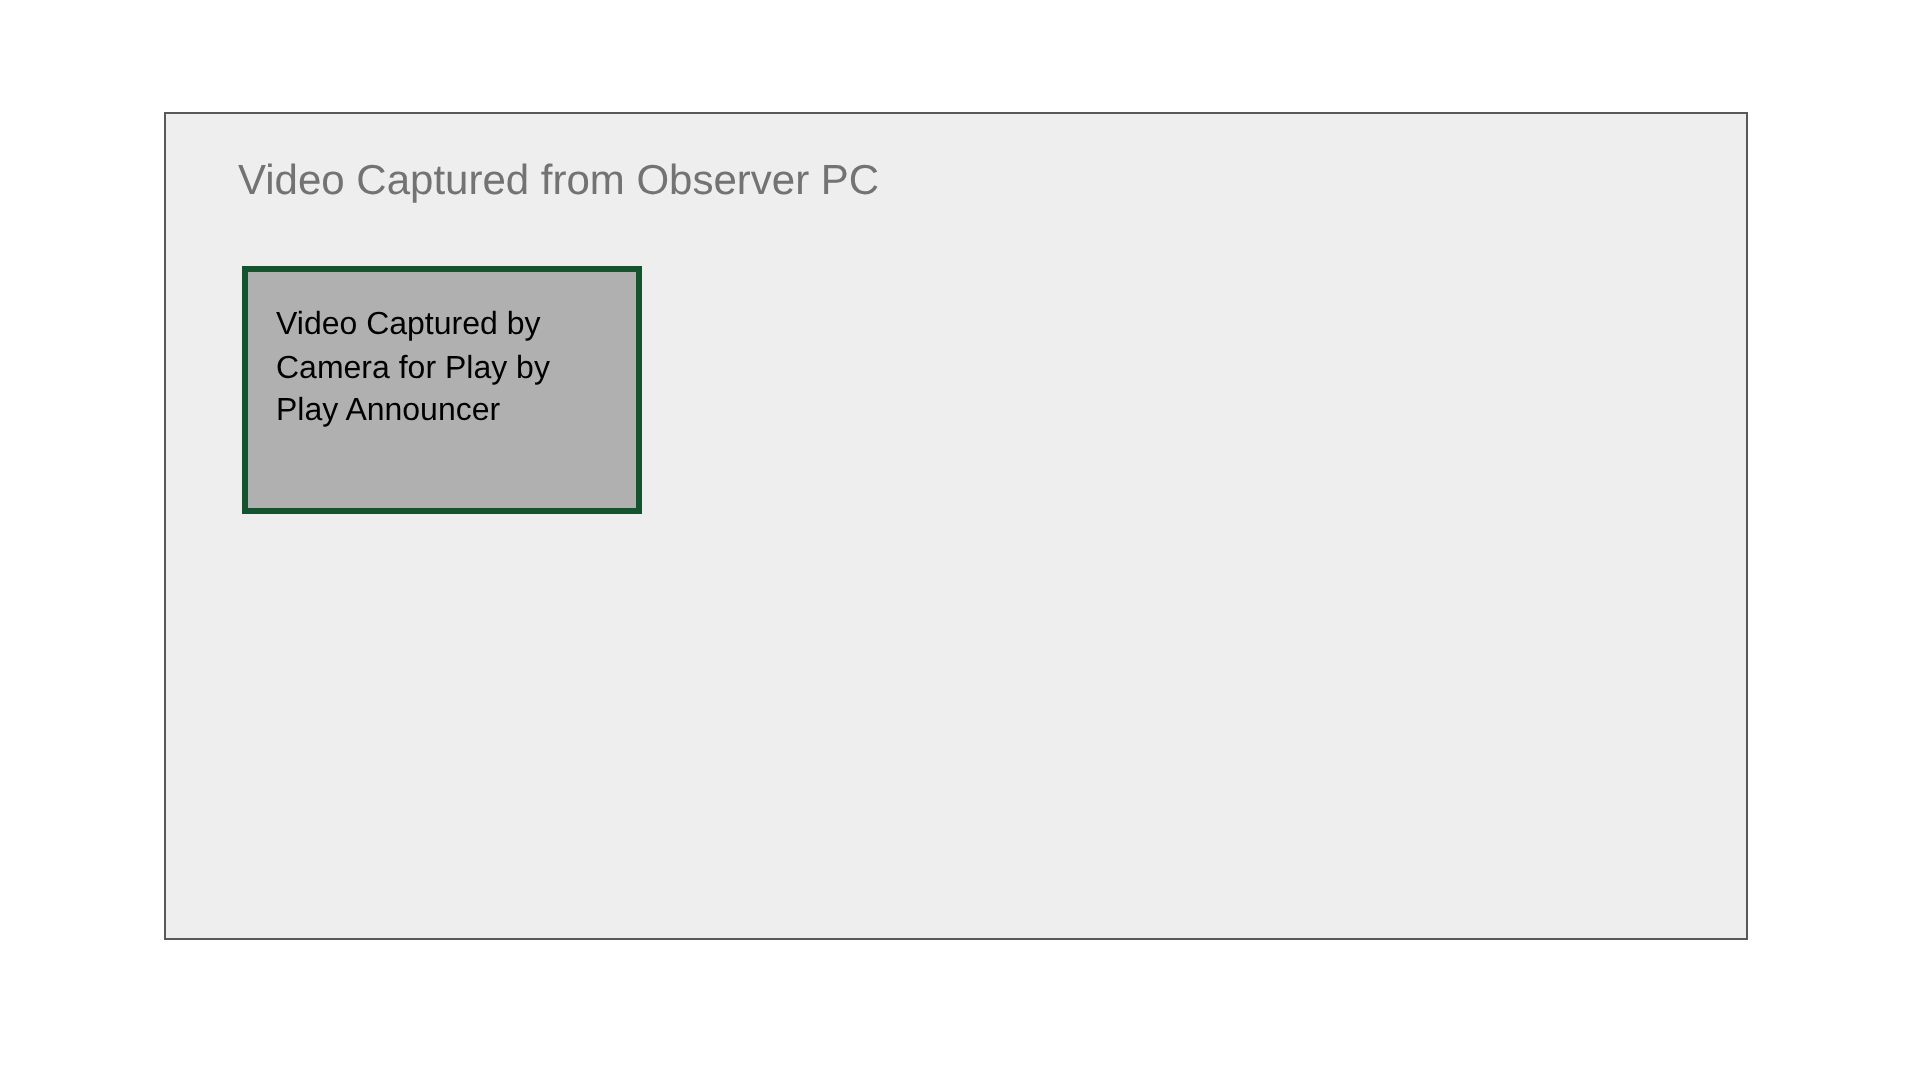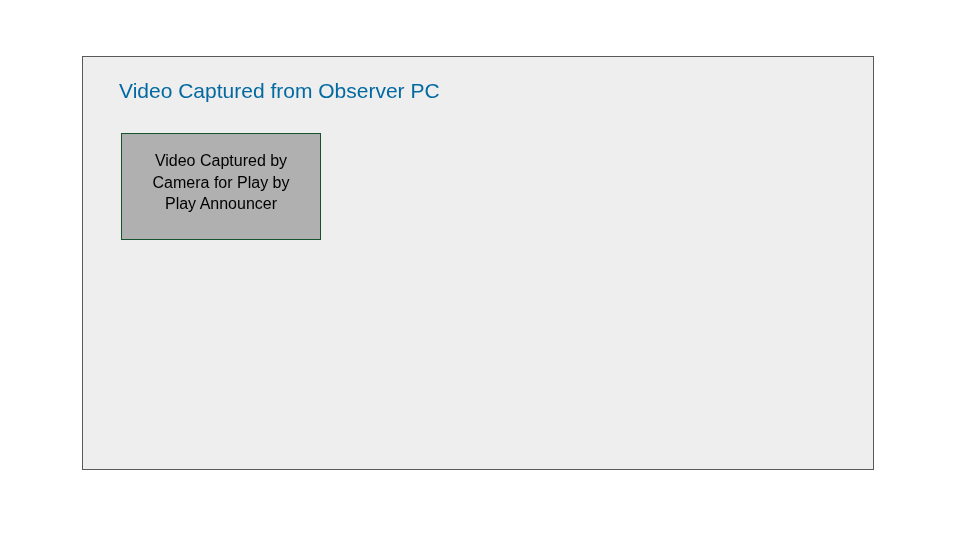--- a/index.html
+++ b/index.html
@@ -21,32 +21,31 @@
       width: 792px;
       height: 414px;
       background: #eeeeee;
       border: 1px solid #595959;
     }
     .outer-title {
       position: absolute;
       left: 36px;
       top: 22px;
       font-size: 21px;
-      color: #0369a1;
+      color: #737373;
     }
     .inner-box {
       position: absolute;
       left: 38px;
       top: 76px;
       width: 200px;
-      height: 107px;
+      height: 124px;
       background: #b0b0b0;
-      border: 1px solid #14532d;
+      border: 3px solid #14532d;
       padding: 16px 14px;
-      text-align: center;
     }
     .inner-text {
       font-size: 16px;
       color: #000000;
       line-height: 1.35;
     }
   </style>
 </head>
 <body>
 

